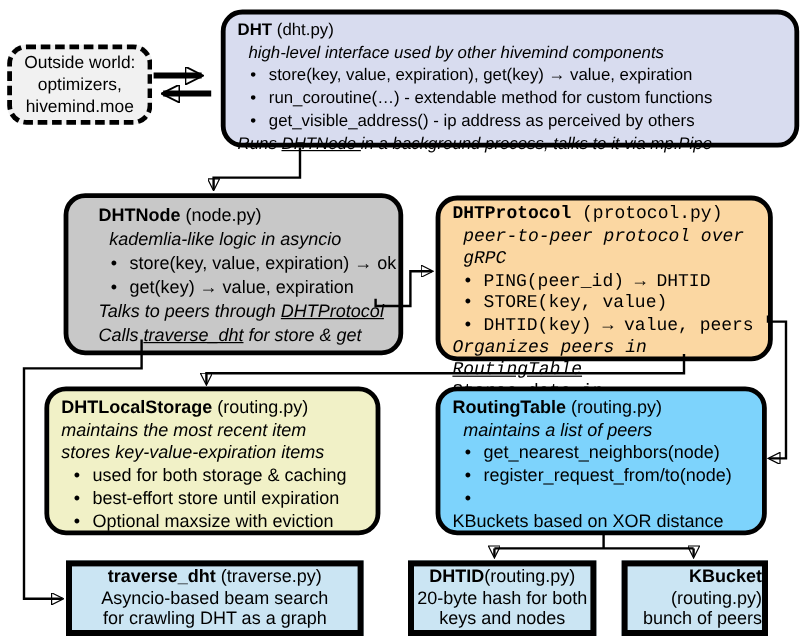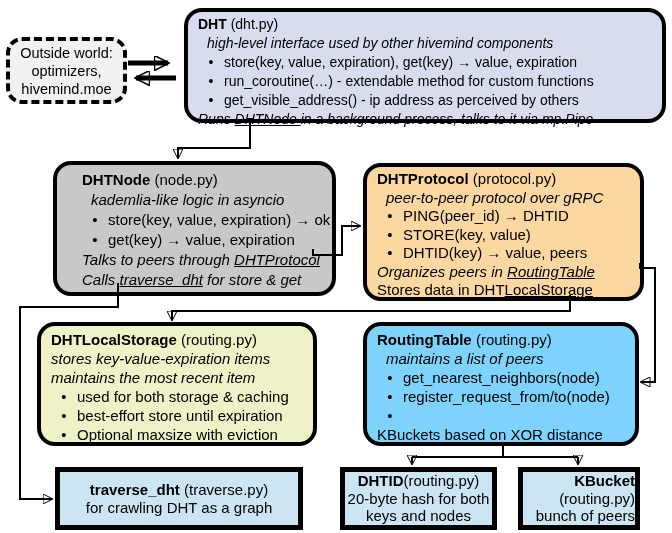--- a/index.html
+++ b/index.html
@@ -24,21 +24,21 @@
     font-size:14px; line-height:19px;
   }
   #node-box {
     left:53px; top:161px; width:283px; height:135px;
     background:#c8c8c8; padding:5px 6px 0 25px;
     font-size:15px; line-height:20px;
   }
   #protocol-box {
     left:363px; top:163px; width:281px; height:138px;
     background:#fbd7a2; padding:3px 6px 0 10px;
-    font-size:15px; line-height:18.5px;
+    font-size:15px; line-height:18.5px;font-family:Liberation Mono, monospace;
   }
   #storage-box {
     left:37px; top:322px; width:280px; height:124px;
     background:#f1f1c7; padding:4px 22px 0 10px;
     font-size:15px; line-height:19px;
   }
   #routing-box {
     left:363px; top:322px; width:276px; height:124px;
     background:#7dd3fc; padding:4px 6px 0 10px;
     font-size:15px; line-height:19px;
@@ -125,22 +125,22 @@
     <div class="brow">
         <span class="dot">•</span>
         <span class="btxt">DHTID(key) → value, peers</span>
       </div>
     <div class="t it"><span>Organizes peers in </span><span class="u">RoutingTable</span></div>
     <div class="t"><span>Stores data in DHT</span><span class="u">LocalStorage</span></div>
   </div>
 
   <div class="box round" id="storage-box">
     <div class="t"><b>DHTLocalStorage</b><span> (routing.py)</span></div>
+    <div class="t it">maintains the most recent item</div>
     <div class="t it">stores key-value-expiration items</div>
-    <div class="t it">maintains the most recent item</div>
     <div class="brow">
         <span class="dot">•</span>
         <span class="btxt">used for both storage &amp; caching</span>
       </div>
     <div class="brow">
         <span class="dot">•</span>
         <span class="btxt">best-effort store until expiration</span>
       </div>
     <div class="brow">
         <span class="dot">•</span>
@@ -160,20 +160,21 @@
         <span class="btxt">register_request_from/to(node)</span>
       </div>
     <div class="brow">
         <span class="dot">•</span>
       </div>
     <div class="t">KBuckets based on XOR distance</div>
   </div>
 
   <div class="box leaf" id="traverse-box">
     <div class="t"><b>traverse_dht</b><span> (traverse.py)</span></div>
+    <div class="t">Asyncio-based beam search</div>
     <div class="t">for crawling DHT as a graph</div>
   </div>
 
   <div class="box leaf" id="dhtid-box">
     <div class="t"><b>DHTID</b><span>(routing.py)</span></div>
     <div class="t">20-byte hash for both</div>
     <div class="t">keys and nodes</div>
   </div>
 
   <div class="box leaf" id="kbucket-box">

